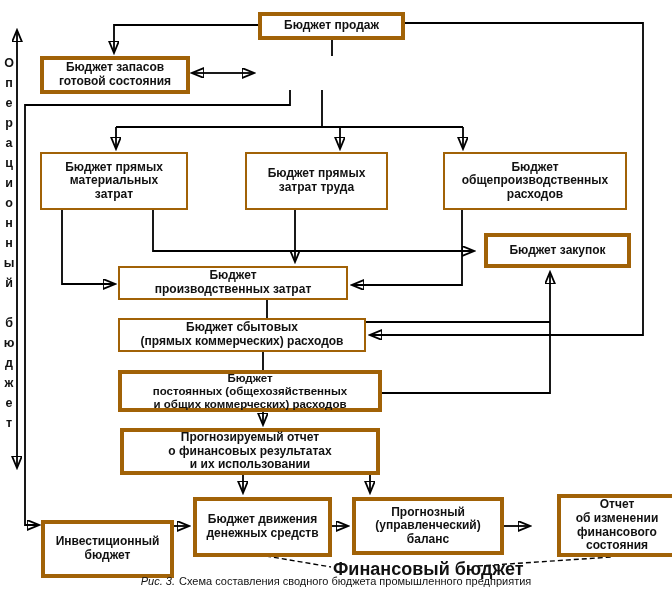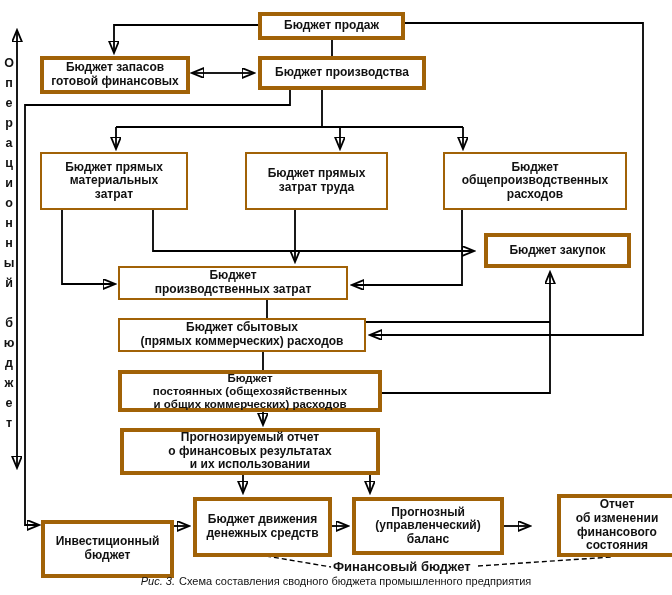--- a/index.html
+++ b/index.html
@@ -18,21 +18,21 @@
   }
   .node.thick { border-width:4px; }
   .vlabel {
     position:absolute; left:2px; top:56px; height:380px;
     writing-mode:vertical-rl; text-orientation:upright;
     font-weight:bold; font-size:12.5px; letter-spacing:6px; color:#111;
     white-space:nowrap;
   }
   .group-label {
     position:absolute; left:333px; top:559px;
-    font-weight:bold; font-size:13px; color:#111; white-space:nowrap;
+    font-weight:bold; font-size:18px; color:#111; white-space:nowrap;
   }
   .caption {
     position:absolute; left:0; top:575px; width:672px;
     text-align:center; font-size:11px; color:#111;
   }
   .caption .cap-prefix { font-weight:normal; font-style:italic; margin-right:4px; }
 </style>
 </head>
 <body>
 
@@ -72,22 +72,21 @@
     <path d="M17,250 V31" marker-end="url(#ah)"></path>
     <path d="M17,250 V467" marker-end="url(#ah)"></path>
     <path class="dash" d="M266,556 L331,567"></path>
     <path class="dash" d="M478,566 L612,557"></path>
   </svg>
 
   <div class="vlabel">Операционный бюджет</div>
 
   <div class="node thick" style="left:258px;top:12px;width:147px;height:28px">Бюджет продаж</div>
   <div class="node thick" style="left:40px;top:56px;width:150px;height:38px">Бюджет запасов
-готовой финансовых</div>
-  <div class="node thick" style="left:258px;top:56px;width:168px;height:34px">Бюджет производства</div>
+готовой состояния</div>
   <div class="node" style="left:40px;top:152px;width:148px;height:58px">Бюджет прямых
 материальных
 затрат</div>
   <div class="node" style="left:245px;top:152px;width:143px;height:58px">Бюджет прямых
 затрат труда</div>
   <div class="node" style="left:443px;top:152px;width:184px;height:58px">Бюджет
 общепроизводственных
 расходов</div>
   <div class="node thick" style="left:484px;top:233px;width:147px;height:35px">Бюджет закупок</div>
   <div class="node" style="left:118px;top:266px;width:230px;height:34px">Бюджет

